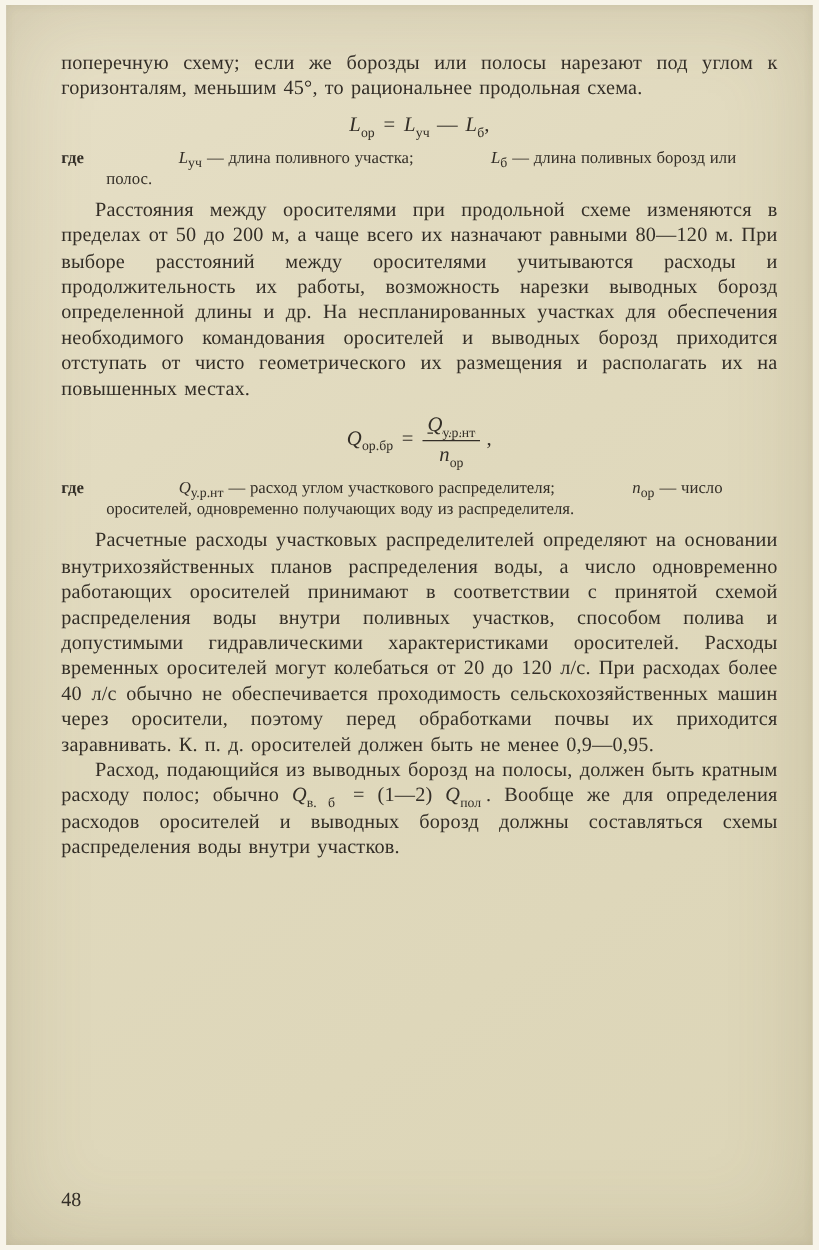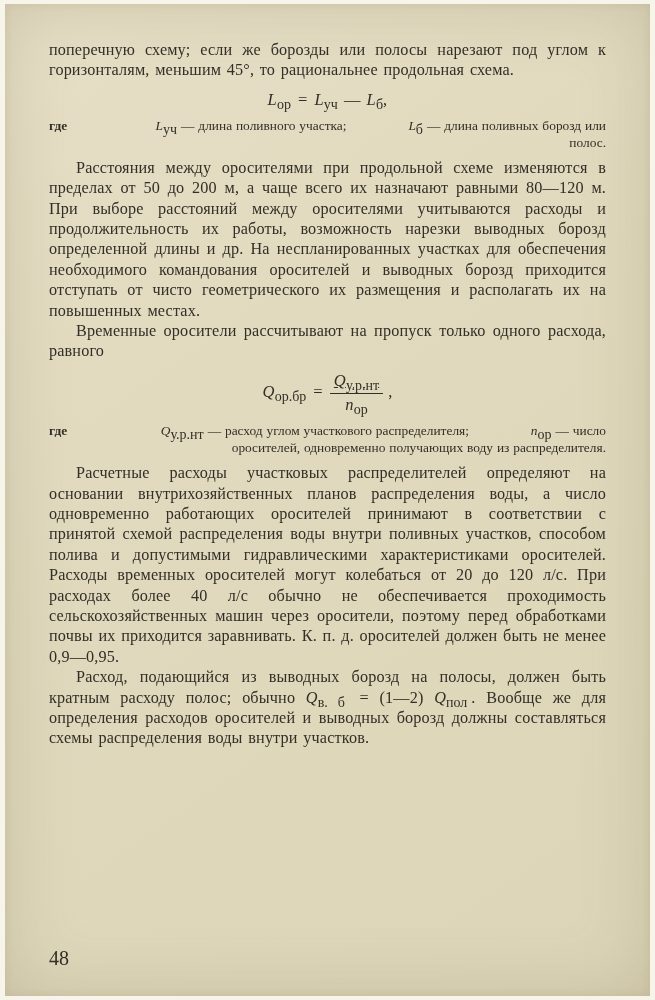--- a/index.html
+++ b/index.html
@@ -13,35 +13,35 @@
     position: relative;
     overflow: hidden;
     font-family: "Liberation Serif", "DejaVu Serif", serif;
   }
   .page {
     position: absolute;
     left: 5px; top: 4px; right: 5px; bottom: 4px;
     background: linear-gradient(145deg, #e6dfc6 0%, #e0d9bd 45%, #dcd5b7 100%);
     box-shadow: inset 0 0 70px rgba(110, 95, 60, 0.20), inset 0 0 8px rgba(110,95,60,0.12);
     box-sizing: border-box;
-    padding: 36px 44px 0 44px;
+    padding: 36px 28px 0 44px;
     color: #332e27;
   }
   .body-text {
     font-size: 16.2px;
     line-height: 20.4px;
     text-align: justify;
     word-spacing: 1.5px;
     letter-spacing: 0.15px;
     margin: 0;
   }
   .indent { text-indent: 27px; }
   .it { font-style: italic; }
   sub {
-    font-size: 14px;
+    font-size: 11px;
     font-style: normal;
     letter-spacing: 0;
     line-height: 0;
   }
   .formula {
     text-align: center;
     font-size: 16.5px;
     margin: 9px 0 7px 0;
     letter-spacing: 0.2px;
   }
@@ -69,31 +69,31 @@
     font-size: 13.4px;
     line-height: 17px;
     margin: 2px 0 7px 0;
     word-spacing: 0.5px;
   }
   .where-label {
     width: 36px;
     flex: 0 0 36px;
     font-weight: bold;
   }
-  .where-items { flex: 1; text-align: right; }
+  .where-items { flex: 1; }
   .where-item {
     padding-left: 58px;
     text-indent: -58px;
   }
   .wterm { white-space: nowrap; margin-right: 4px; }
   .page-number {
     position: absolute;
     left: 44px;
     bottom: 26px;
-    font-size: 20px;
+    font-size: 16px;
     color: #332e27;
   }
 </style>
 </head>
 <body>
 
 <div class="page">
 
   <p class="body-text">поперечную схему; если же борозды или полосы нарезают под углом к горизонталям, меньшим 45°, то рациональнее продольная схема.</p>
 
@@ -105,21 +105,20 @@
   <div class="where">
     <span class="where-label">где</span>
     <span class="where-items">
       <span class="where-item"><span class="wterm"><span class="it">L</span><sub>уч</sub></span><span>— длина поливного участка;</span></span>
       <span class="where-item"><span class="wterm"><span class="it">L</span><sub>б</sub></span><span>— длина поливных борозд или полос.</span></span>
     </span>
   </div>
 
   <p class="body-text indent">Расстояния между оросителями при продольной схеме изменяются в пределах от 50 до 200 м, а чаще всего их назначают равными 80—120 м. При выборе расстояний между оросителями учитываются расходы и продолжительность их работы, возможность нарезки выводных борозд определенной длины и др. На неспланированных участках для обеспечения необходимого командования оросителей и выводных борозд приходится отступать от чисто геометрического их размещения и располагать их на повышенных местах.</p>
 
-  <p class="body-text indent">Временные оросители рассчитывают на пропуск только одного расхода, равного</p>
 
   <div class="formula">
     <span class="fvar"><span class="it">Q</span><sub>ор.бр</sub></span><span class="feq">=</span><span class="frac"><span class="num"><span class="it">Q</span><sub>у.р.нт</sub></span><span class="den"><span class="it">n</span><sub>ор</sub></span></span><span class="ftail">,</span>
   </div>
 
   <div class="where">
     <span class="where-label">где</span>
     <span class="where-items">
       <span class="where-item"><span class="wterm"><span class="it">Q</span><sub>у.р.нт</sub></span><span>— расход углом участкового распределителя;</span></span>
       <span class="where-item"><span class="wterm"><span class="it">n</span><sub>ор</sub></span><span>— число оросителей, одновременно получающих воду из распределителя.</span></span>

